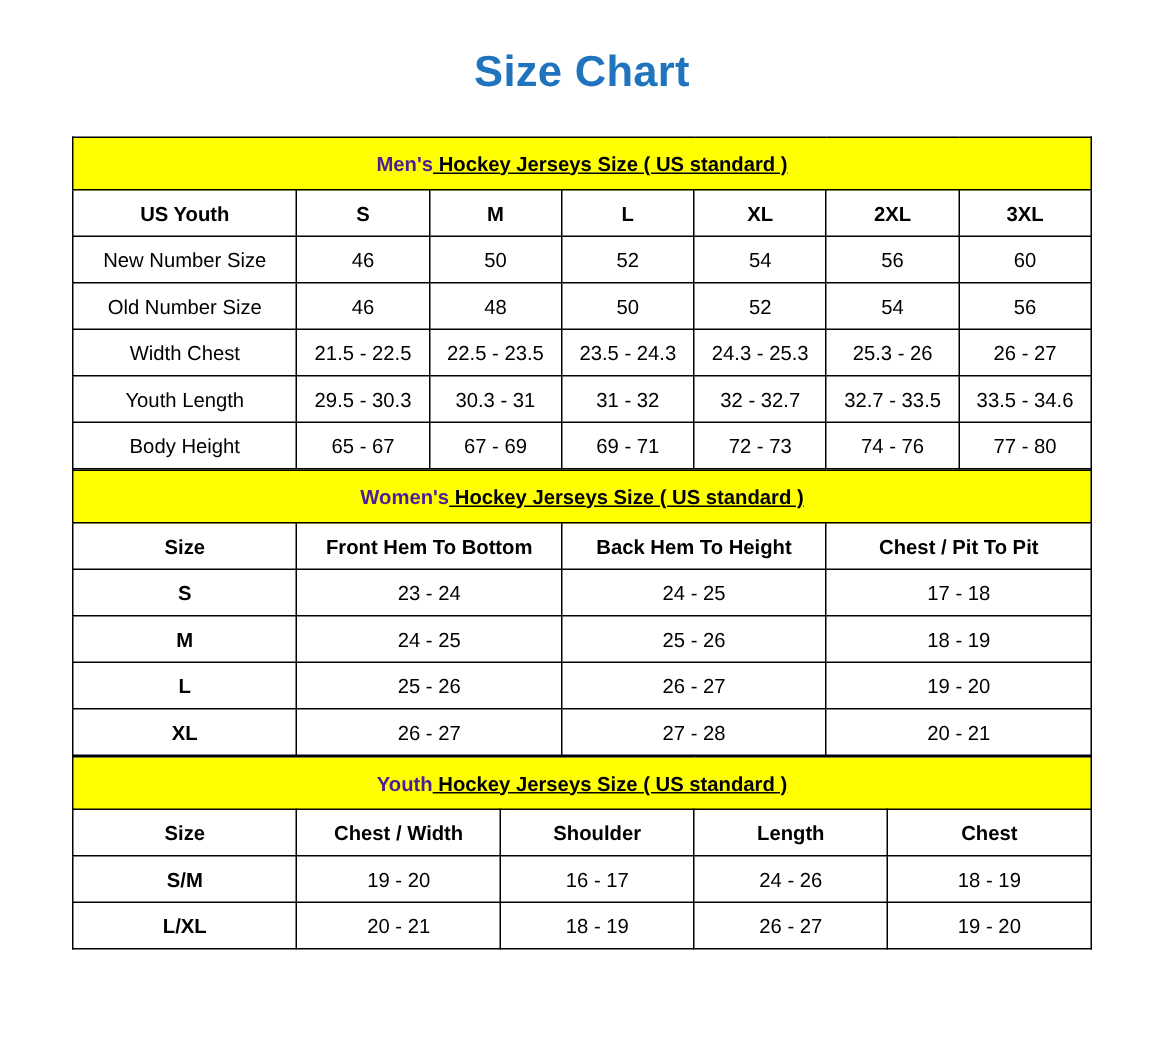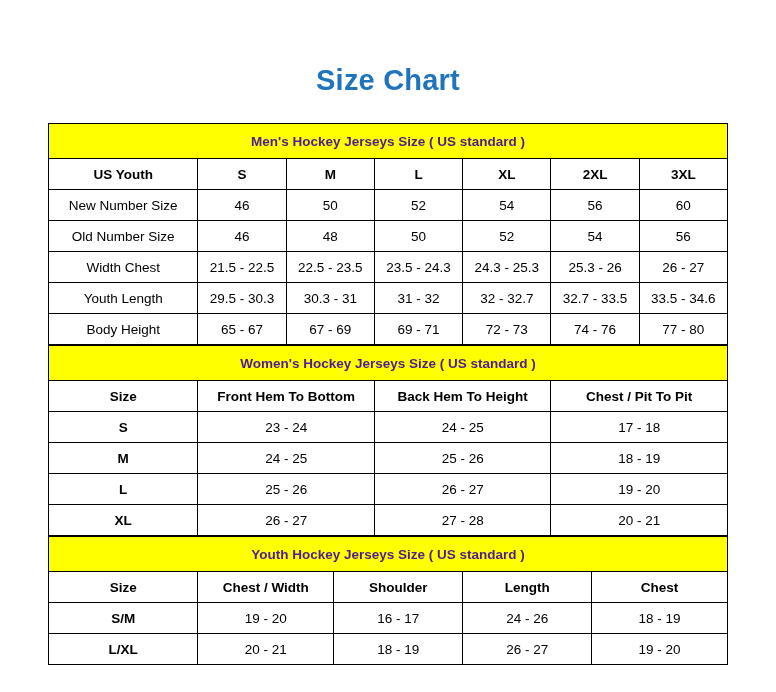--- a/index.html
+++ b/index.html
@@ -17,21 +17,21 @@
     position: relative;
     width: 776px;
     height: 692px;
     box-sizing: border-box;
   }
   .title {
     text-align: center;
     color: #1f74bd;
     font-size: 29px;
     font-weight: bold;
-    padding-top: 64px;
+    padding-top: 32px;
     padding-bottom: 0;
     letter-spacing: 0.2px;
   }
   .chart-wrap {
     margin: 26px auto 0 auto;
     width: 680px;
   }
   table.size-table {
     border-collapse: collapse;
     width: 100%;
@@ -48,21 +48,22 @@
   .band {
     background: #ffff00;
     font-weight: bold;
     font-size: 15px;
     padding: 7px 2px !important;
   }
   .band .accent-red {
     color: #4c1d95;
   }
   .band .accent-black {
-    color: #4c1d95;
+    color: #000000;
+    text-decoration: underline;
   }
   .colhead {
     font-weight: bold;
   }
   .rowlabel {
     font-weight: normal;
   }
   .rowlabel-bold {
     font-weight: bold;
   }

